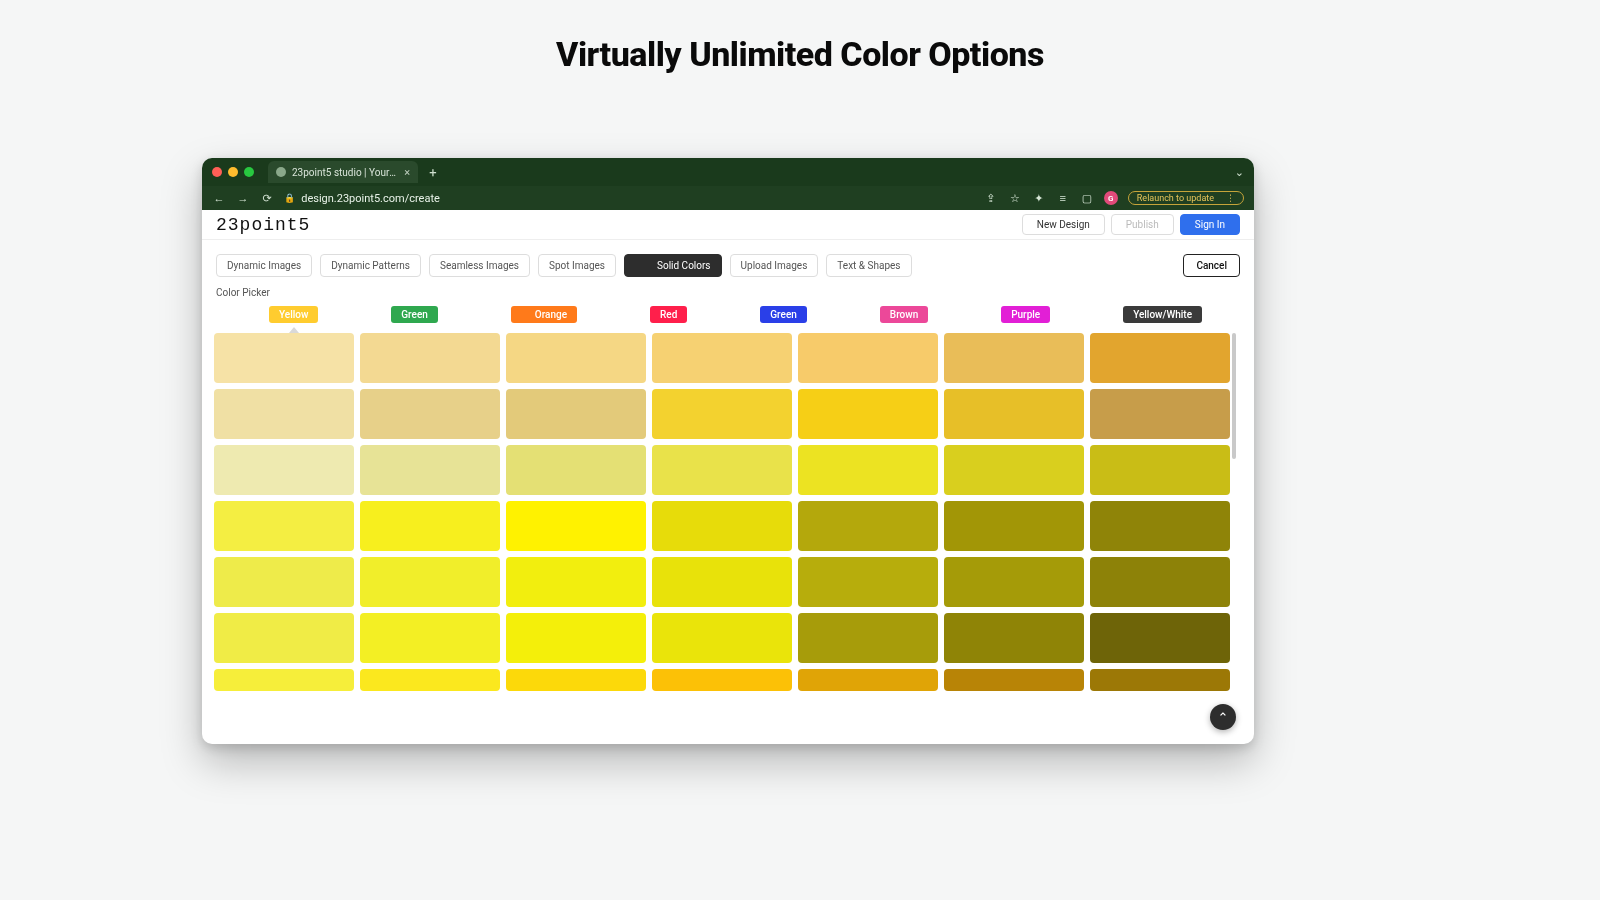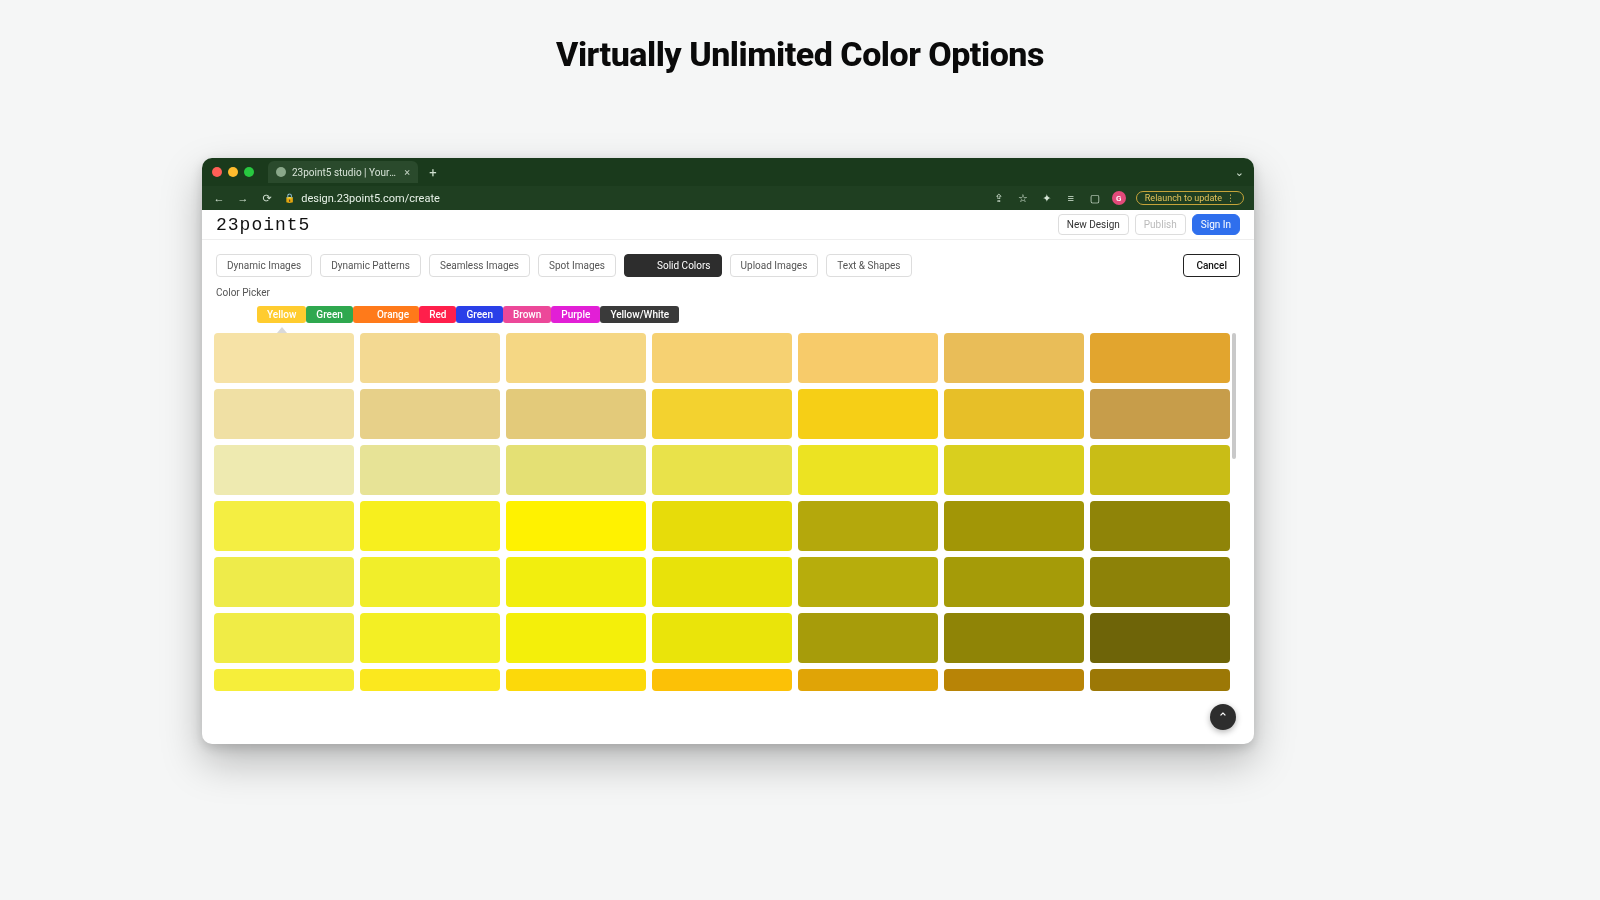--- a/index.html
+++ b/index.html
@@ -97,21 +97,21 @@
   .url-text { color: #e8f2e8; }
   .addr-icons { display: flex; align-items: center; gap: 10px; }
   .addr-icon { width: 14px; text-align: center; }
   .profile-badge {
     width: 14px; height: 14px; border-radius: 50%; background: #e24a7a;
     display: flex; align-items: center; justify-content: center;
     font-size: 8px; color: #fff; font-weight: 600;
   }
   .relaunch-btn {
     border: 1px solid #c6a43a; color: #e6c45a; border-radius: 10px;
-    padding: 1px 8px; font-size: 9px; display: flex; align-items: center; gap: 4px;
+    padding: 1px 8px; font-size: 9px; display: flex; align-items: center; gap: 12px;
   }
 
   
   .app-header {
     height: 30px;
     background: #fff;
     border-bottom: 1px solid #eee;
     display: flex;
     align-items: center;
     padding: 0 14px;
@@ -120,28 +120,28 @@
   .logo {
     font-family: "Courier New", monospace;
     font-size: 18px;
     letter-spacing: 1px;
     font-weight: 400;
     color: #111;
   }
   .header-actions { display: flex; gap: 6px; }
   .hbtn {
     font-size: 10px;
-    padding: 4px 8px;
+    padding: 4px 14px;
     border-radius: 4px;
     border: 1px solid #ddd;
     background: #fff;
     color: #333;
   }
   .hbtn.disabled { color: #bbb; }
-  .hbtn.primary { background: #2f6fed; color: #fff; border-color: #2f6fed; border-radius: 6px; }
+  .hbtn.primary { background: #2f6fed; color: #fff; border-color: #2f6fed; }
 
   
   .category-row {
     display: flex;
     align-items: center;
     padding: 14px 14px 6px 14px;
     justify-content: space-between;
   }
   .category-pills { display: flex; gap: 8px; }
   .pill {
@@ -165,23 +165,24 @@
 
   .section-label {
     font-size: 10px;
     color: #555;
     padding: 4px 14px 8px 14px;
   }
 
   
   .family-tabs {
     display: flex;
-    justify-content: flex-start;
+    justify-content: space-between;
     padding: 0 52px 0 55px;
     position: relative;
+    margin-left: 12px;
   }
   .family-tab {
     font-size: 10px;
     color: #fff;
     padding: 3px 10px;
     border-radius: 3px;
     font-weight: 500;
     position: relative;
   }
   .family-tab.active::after {

